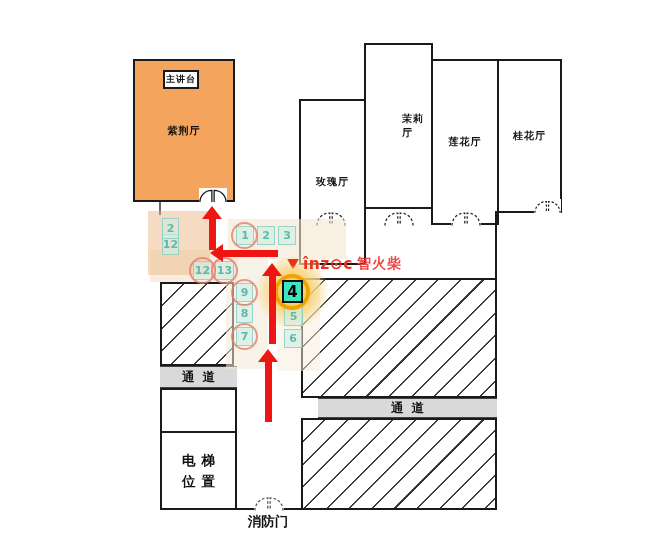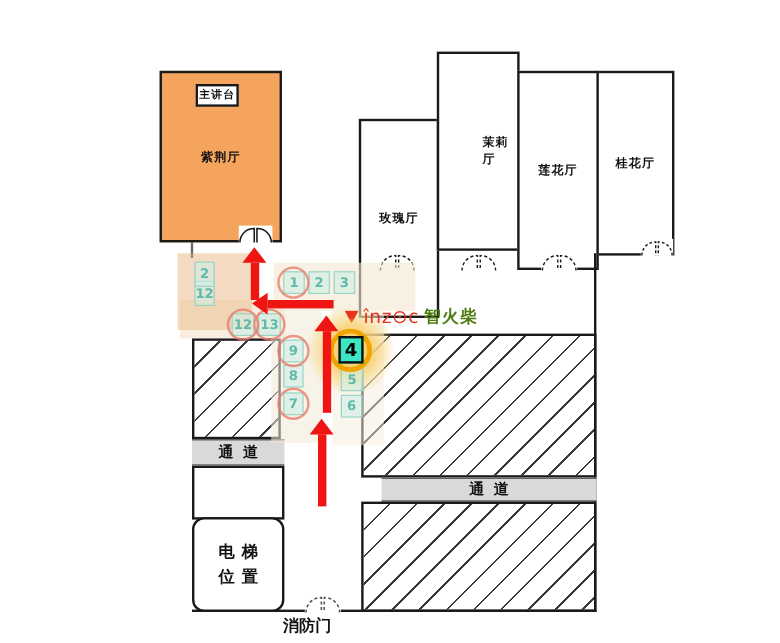--- a/index.html
+++ b/index.html
@@ -19,21 +19,21 @@
   .wall{background:#1a1a1a;}
   
   .hatch{border:2px solid #1a1a1a;background:
      repeating-linear-gradient(135deg,rgba(0,0,0,0) 0 14.5px,#3a3a3a 14.5px 16px);}
   
   .aisle{background:#D9D9D9;border-top:1px solid #444;border-bottom:1px solid #444;
          display:flex;align-items:center;justify-content:center;
          font-size:12.5px;font-weight:bold;letter-spacing:8px;text-indent:8px;color:#111;}
   .bigbox{border:2px solid #1a1a1a;background:#fff;}
   .elev{display:flex;flex-direction:column;align-items:center;justify-content:center;
-        font-size:13.5px;font-weight:bold;letter-spacing:6px;text-indent:6px;line-height:1.55;border-radius:10px;}
+        font-size:13.5px;font-weight:bold;letter-spacing:6px;text-indent:6px;line-height:1.55;}
   .firedoor-label{font-size:13.5px;font-weight:bold;text-align:center;}
   
   .ov{pointer-events:none;}
   
   .booth{display:flex;align-items:center;justify-content:center;font-weight:bold;}
   .booth.dim{background:rgba(206,238,229,0.62);border:1.5px solid rgba(128,204,188,0.75);
              color:rgba(88,182,166,0.95);font-size:11px;}
   .boothcircle{border:2.5px solid rgba(231,122,105,0.78);border-radius:50%;}
   .glow{border-radius:50%;background:radial-gradient(circle,rgba(249,202,95,0.85) 0 32%,
         rgba(249,214,130,0.5) 55%,rgba(250,222,150,0) 74%);}
@@ -45,22 +45,22 @@
                  border-bottom:13px solid #EE1512;}
   .arrow-v .shaft{width:7px;background:#EE1512;}
   .arrow-l{display:flex;flex-direction:row;align-items:center;}
   .arrow-l .head{width:0;height:0;border-top:9px solid transparent;border-bottom:9px solid transparent;
                  border-right:13px solid #EE1512;}
   .arrow-l .shaft{height:7px;background:#EE1512;}
   
   .logo{display:flex;align-items:center;gap:4px;}
   .logo .tri{width:12px;height:11px;background:linear-gradient(180deg,#E8321E 52%,#F5B400);
              clip-path:polygon(0 0,100% 0,50% 100%);}
-  .logo .latin{font-size:15.5px;font-weight:400;color:#E8321E;letter-spacing:0.5px;text-align:center;}
-  .logo .cjk{font-size:14px;font-weight:bold;color:#4d7c0f;letter-spacing:1px;}
+  .logo .latin{font-size:15.5px;font-weight:700;color:#E8321E;letter-spacing:0.5px;text-align:center;}
+  .logo .cjk{font-size:14px;font-weight:bold;color:#ef4444;letter-spacing:1px;}
   .doorsvg{background:#fff;}
 </style>
 </head>
 <body>
 
 <div id="page">
 
 
   <div class="abs room orange" style="left:133px;top:59px;width:102px;height:143px;">
     <span class="rlabel">紫荆厅</span>
@@ -126,21 +126,21 @@
   <div class="abs aisle" style="left:318px;top:398px;width:179px;height:20px;">
     <span>通道</span>
   </div>
   <div class="abs hatch" style="left:301px;top:418px;width:196px;height:92px;"></div>
 
   <div class="abs doorsvg" style="left:254px;top:496px;">
     <svg width="30" height="14" viewBox="0 0 30 14">
         <path d="M1,13.5 A12.5,12.5 0 0 1 13.8,1 L13.8,13.5 M29,13.5 A12.5,12.5 0 0 0 16.2,1 L16.2,13.5" fill="none" stroke="#555" stroke-width="1.3" stroke-dasharray="2.6,2"></path>
       </svg>
   </div>
-  <div class="abs firedoor-label" style="left:226px;top:513px;width:60px;">消防门</div>
+  <div class="abs firedoor-label" style="left:238px;top:513px;width:60px;">消防门</div>
 
   <div class="abs ov" style="left:148px;top:211px;width:62px;height:64px;background:rgba(230,176,120,0.45);"></div>
   <div class="abs ov" style="left:150px;top:250px;width:88px;height:32px;background:rgba(235,196,150,0.30);"></div>
   <div class="abs ov" style="left:228px;top:219px;width:118px;height:40px;background:rgba(244,231,208,0.60);"></div>
   <div class="abs ov" style="left:226px;top:259px;width:42px;height:110px;background:rgba(242,233,215,0.55);"></div>
   <div class="abs ov" style="left:277px;top:259px;width:43px;height:112px;background:rgba(245,238,220,0.50);"></div>
 
   <div class="abs glow" style="left:256px;top:256px;width:72px;height:72px;"></div>
 
   <div class="abs booth dim" style="left:236px;top:226px;width:18px;height:19px;">1</div>

